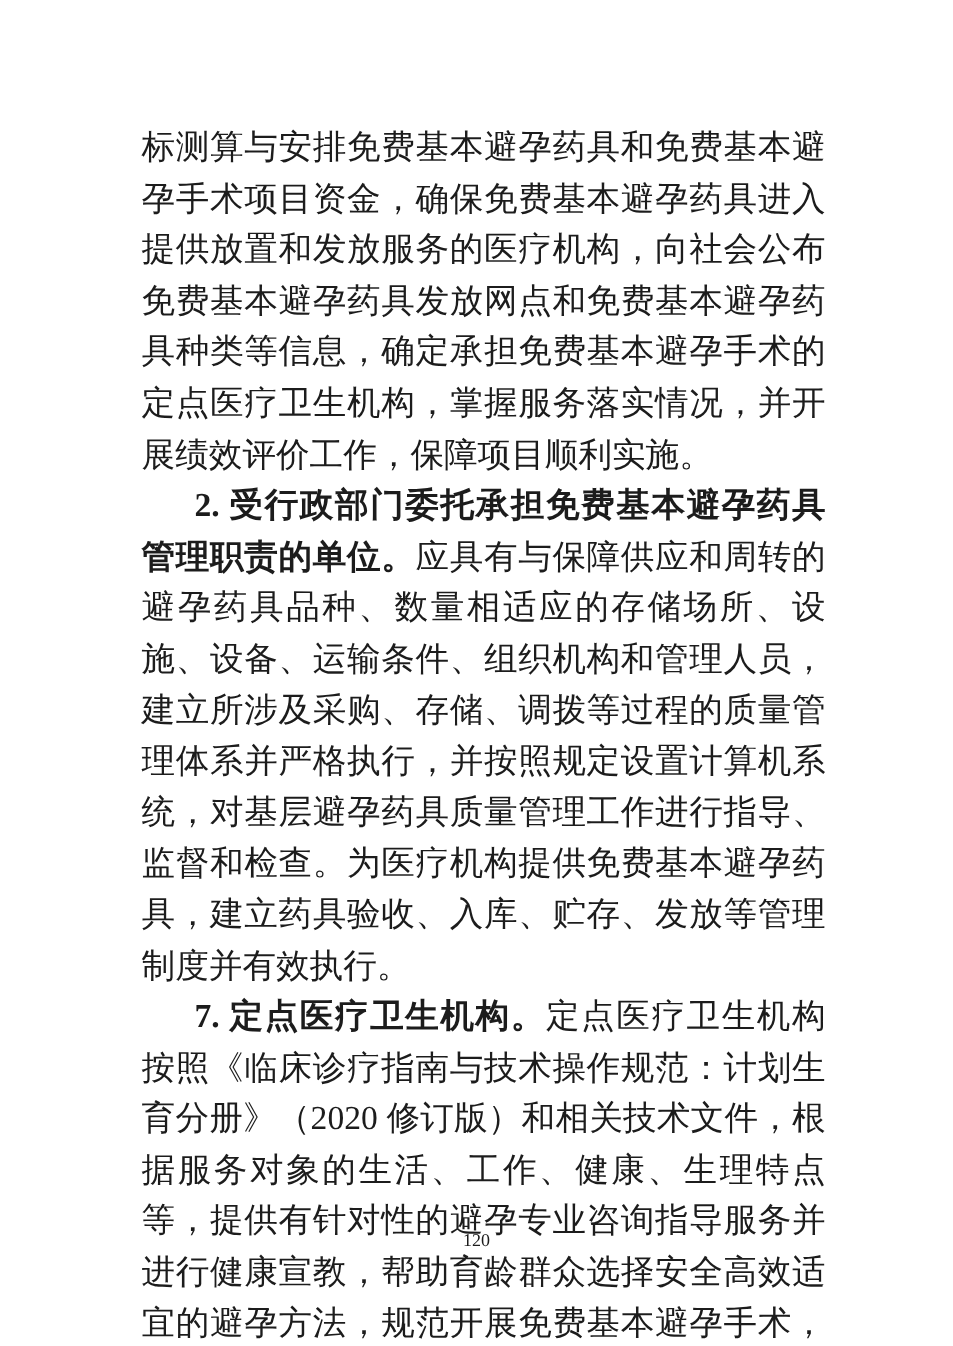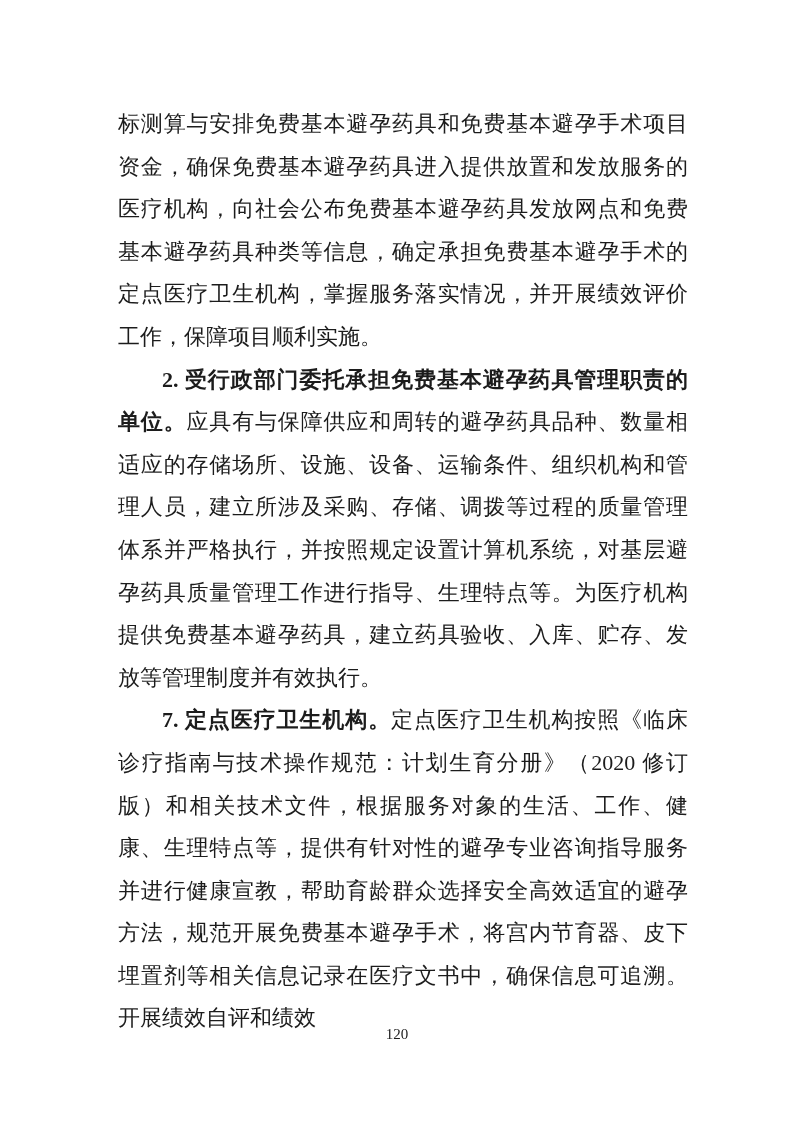--- a/index.html
+++ b/index.html
@@ -22,21 +22,21 @@
   }
   .content {
     position: absolute;
     left: 118px;
     top: 103px;
     width: 570px;
   }
   .para {
     margin: 0;
     padding: 0;
-    font-size: 22px;
+    font-size: 28px;
     line-height: 42.6px;
     text-align: justify;
     text-indent: 44px;
     word-break: break-all;
   }
   .para.no-indent {
     text-indent: 0;
   }
   .run-bold {
     font-weight: bold;
@@ -52,20 +52,20 @@
   }
 </style>
 </head>
 <body>
 
 <div class="page">
   <div class="content">
 
     <p class="para no-indent"><span>标测算与安排免费基本避孕药具和免费基本避孕手术项目资金，确保免费基本避孕药具进入提供放置和发放服务的医疗机构，向社会公布免费基本避孕药具发放网点和免费基本避孕药具种类等信息，确定承担免费基本避孕手术的定点医疗卫生机构，掌握服务落实情况，并开展绩效评价工作，保障项目顺利实施。</span></p>
 
-    <p class="para"><span class="run-bold">2. 受行政部门委托承担免费基本避孕药具管理职责的单位。</span><span>应具有与保障供应和周转的避孕药具品种、数量相适应的存储场所、设施、设备、运输条件、组织机构和管理人员，建立所涉及采购、存储、调拨等过程的质量管理体系并严格执行，并按照规定设置计算机系统，对基层避孕药具质量管理工作进行指导、生理特点等。为医疗机构提供免费基本避孕药具，建立药具验收、入库、贮存、发放等管理制度并有效执行。</span></p>
+    <p class="para"><span class="run-bold">2. 受行政部门委托承担免费基本避孕药具管理职责的单位。</span><span>应具有与保障供应和周转的避孕药具品种、数量相适应的存储场所、设施、设备、运输条件、组织机构和管理人员，建立所涉及采购、存储、调拨等过程的质量管理体系并严格执行，并按照规定设置计算机系统，对基层避孕药具质量管理工作进行指导、监督和检查。为医疗机构提供免费基本避孕药具，建立药具验收、入库、贮存、发放等管理制度并有效执行。</span></p>
 
     <p class="para"><span class="run-bold">7. 定点医疗卫生机构。</span><span>定点医疗卫生机构按照《临床诊疗指南与技术操作规范：计划生育分册》（2020 修订版）和相关技术文件，根据服务对象的生活、工作、健康、生理特点等，提供有针对性的避孕专业咨询指导服务并进行健康宣教，帮助育龄群众选择安全高效适宜的避孕方法，规范开展免费基本避孕手术，将宫内节育器、皮下埋置剂等相关信息记录在医疗文书中，确保信息可追溯。开展绩效自评和绩效</span></p>
 
   </div>
 
   <div class="footer">120</div>
 </div>
 
 </body></html>

